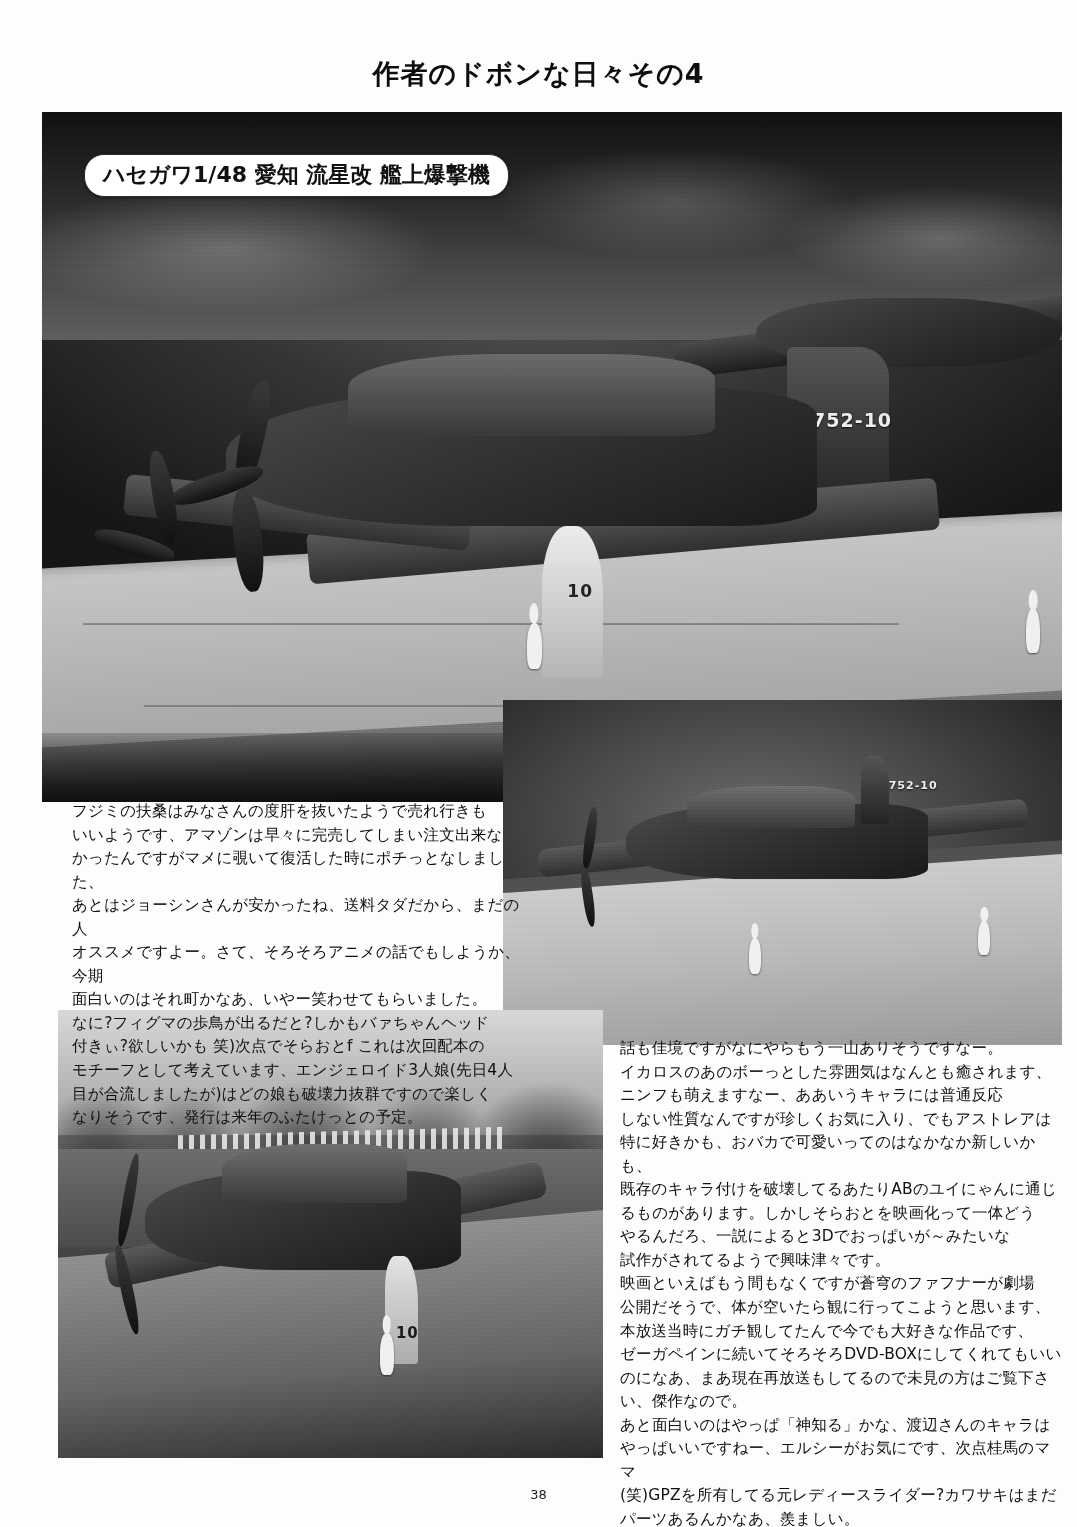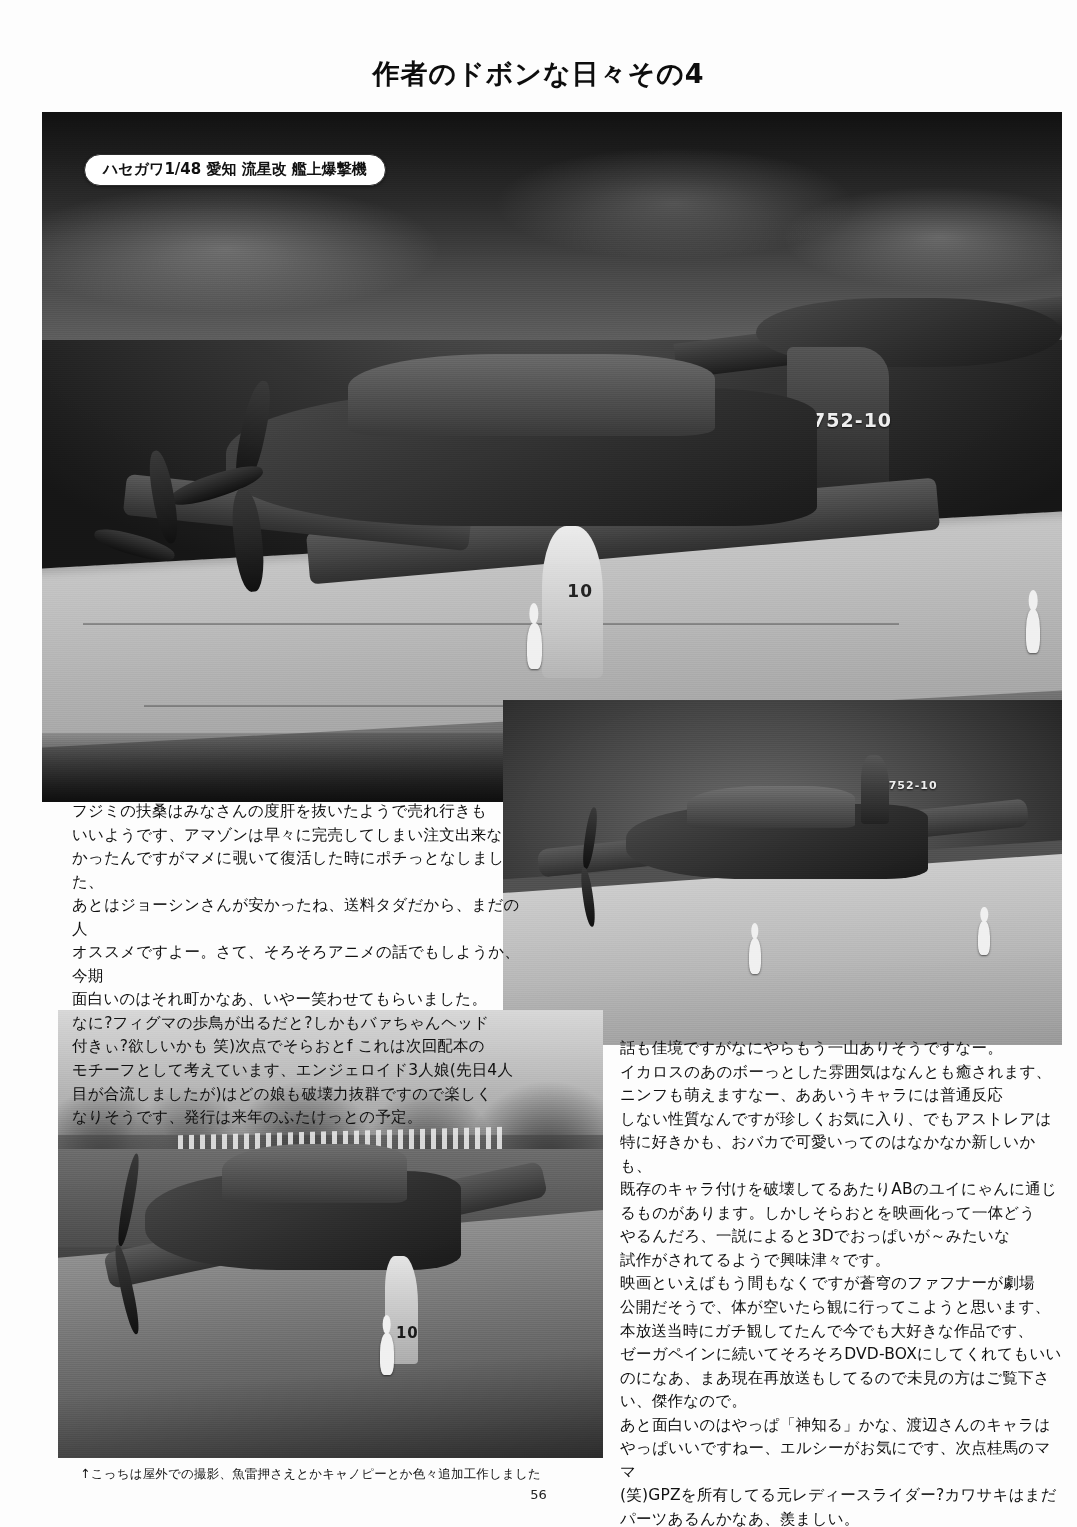--- a/index.html
+++ b/index.html
@@ -142,21 +142,21 @@
     text-shadow:0 1px 2px rgba(0,0,0,.8);
   }
 
   
   .label-bubble {
     position:absolute;
     background:#ffffff;
     border:1px solid #2b2b2b;
     border-radius:20px;
     padding:5px 18px 6px;
-    font-size:15px;
+    font-size:22px;
     font-weight:bold;
     color:#111;
     white-space:nowrap;
     box-shadow:0 1px 3px rgba(0,0,0,.4);
   }
   .label-box {
     position:absolute;
     background:#ffffff;
     border:1px solid #2b2b2b;
     border-radius:10px;
@@ -331,21 +331,20 @@
     <div class="tail-fin" style="left:60%; top:55%; width:6%; height:24%; border-radius:30% 45% 4px 4px; background:linear-gradient(#e7e4da,#b0aca2);"></div>
     <div class="tailcode" style="left:62%; top:70%; font-size:15px; color:#1a1a1a; text-shadow:none;">10</div>
     <div class="prop" style="left:6%; top:36%; width:14%; height:34%; background:transparent;">
       <div class="prop-blade" style="left:42%; top:-12%; width:15%; height:62%; transform:rotate(10deg);"></div>
       <div class="prop-blade" style="left:40%; top:48%; width:16%; height:60%; transform:rotate(-12deg);"></div>
     </div>
     <div class="figure" style="left:59%; top:72%; width:14px; height:42px;"></div>
     <div class="grain"></div>
   </div>
 
-  <div class="under-caption" style="left:80px; top:1466px;">↑こっちは屋外での撮影、魚雷押さえとかキャノピーとか色々追加工作しました</div>
 
   <div class="textblock" id="text-left">フジミの扶桑はみなさんの度肝を抜いたようで売れ行きも
 いいようです、アマゾンは早々に完売してしまい注文出来な
 かったんですがマメに覗いて復活した時にポチっとなしました、
 あとはジョーシンさんが安かったね、送料タダだから、まだの人
 オススメですよー。さて、そろそろアニメの話でもしようか、今期
 面白いのはそれ町かなあ、いやー笑わせてもらいました。
 なに?フィグマの歩鳥が出るだと?しかもバァちゃんヘッド
 付きぃ?欲しいかも 笑)次点でそらおとf これは次回配本の
 モチーフとして考えています、エンジェロイド3人娘(先日4人
@@ -365,15 +364,15 @@
 公開だそうで、体が空いたら観に行ってこようと思います、
 本放送当時にガチ観してたんで今でも大好きな作品です、
 ゼーガペインに続いてそろそろDVD-BOXにしてくれてもいい
 のになあ、まあ現在再放送もしてるので未見の方はご覧下さ
 い、傑作なので。
 あと面白いのはやっぱ「神知る」かな、渡辺さんのキャラは
 やっぱいいですねー、エルシーがお気にです、次点桂馬のママ
 (笑)GPZを所有してる元レディースライダー?カワサキはまだ
 パーツあるんかなあ、羨ましい。</div>
 
-  <div class="page-number">56</div>
+  <div class="page-number">38</div>
 
 </div>
 
 </body></html>

